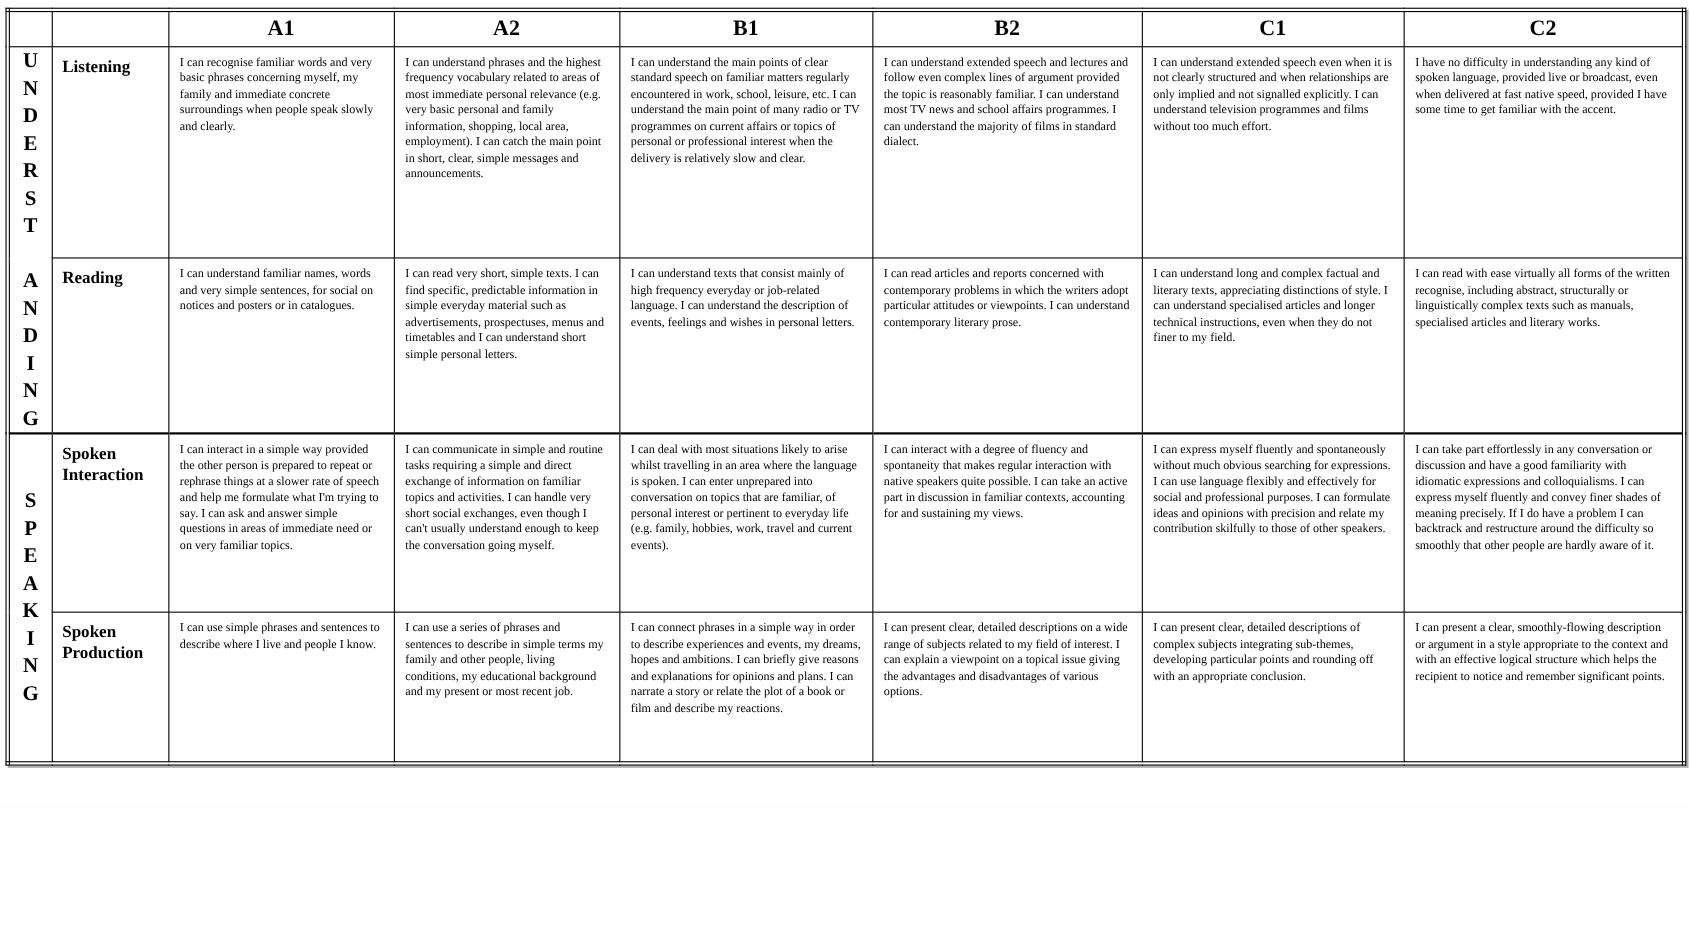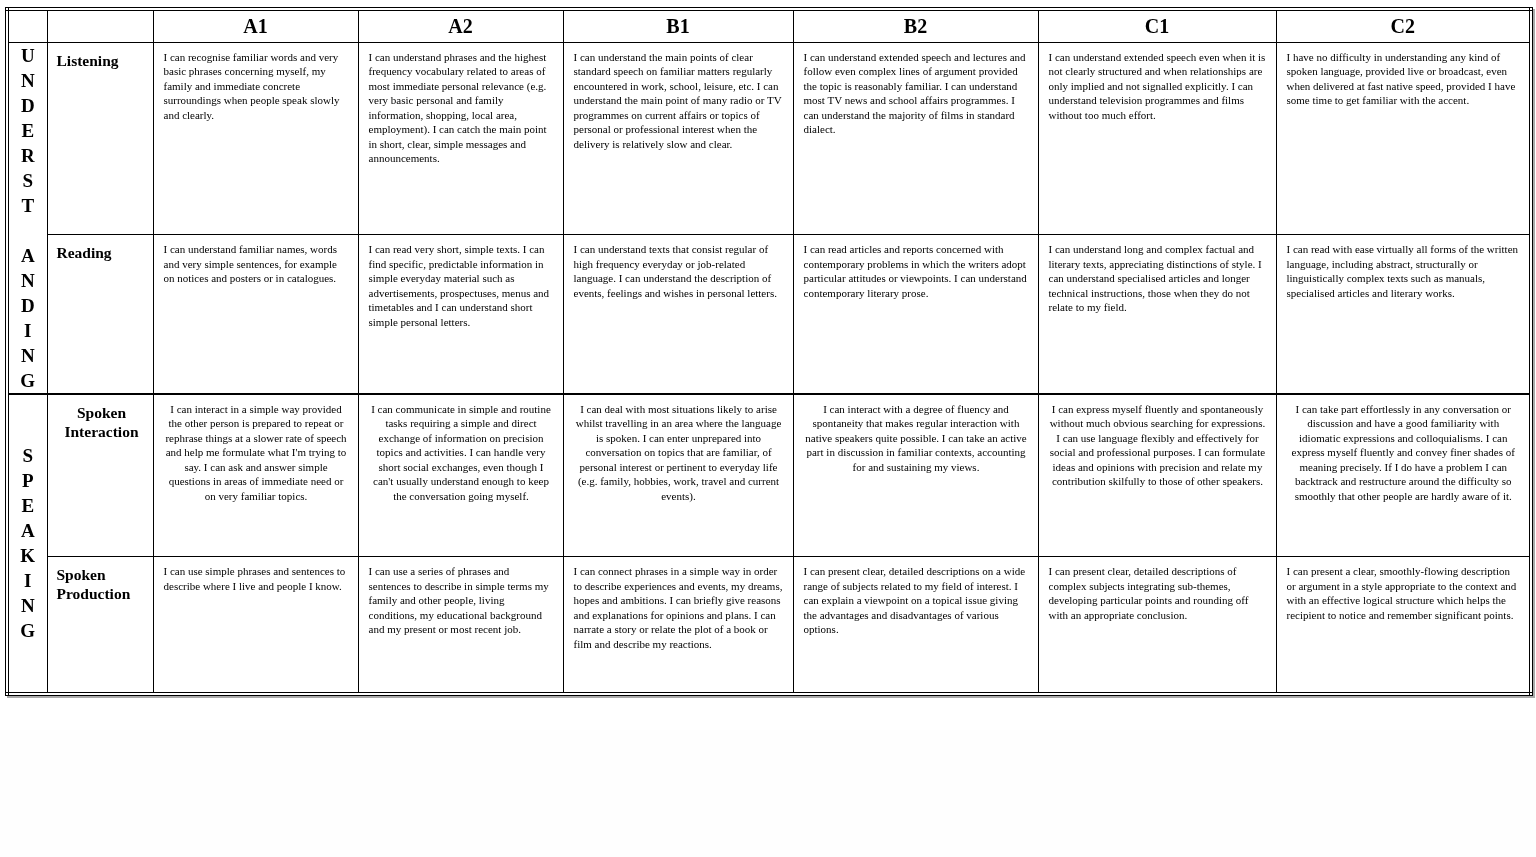--- a/index.html
+++ b/index.html
@@ -57,21 +57,21 @@
   td.cell {
     font-size: 11px;
     line-height: 1.32;
     padding: 7px 9px 4px 10px;
     text-align: left;
   }
   tr.row-listening   { height: 178px; }
   tr.row-reading     { height: 147px; }
   tr.row-interaction { height: 163px; }
   tr.row-production  { height: 137px; }
-  tr.group-start td  { border-top: 2.5px solid #000; text-align: center; }
+  tr.group-start td  { border-top: 2.5px solid #000; }
 </style>
 </head>
 <body>
 
 <div class="page">
   <table class="cefr">
     <colgroup>
       <col style="width:40px">
         <col style="width:106px">
       <col style="width:205px">
@@ -112,39 +112,39 @@
         <td class="skill">Listening</td>
         <td class="cell">I can recognise familiar words and very basic phrases concerning myself, my family and immediate concrete surroundings when people speak slowly and clearly.</td>
         <td class="cell">I can understand phrases and the highest frequency vocabulary related to areas of most immediate personal relevance (e.g. very basic personal and family information, shopping, local area, employment). I can catch the main point in short, clear, simple messages and announcements.</td>
         <td class="cell">I can understand the main points of clear standard speech on familiar matters regularly encountered in work, school, leisure, etc. I can understand the main point of many radio or TV programmes on current affairs or topics of personal or professional interest when the delivery is relatively slow and clear.</td>
         <td class="cell">I can understand extended speech and lectures and follow even complex lines of argument provided the topic is reasonably familiar. I can understand most TV news and school affairs programmes. I can understand the majority of films in standard dialect.</td>
         <td class="cell">I can understand extended speech even when it is not clearly structured and when relationships are only implied and not signalled explicitly. I can understand television programmes and films without too much effort.</td>
         <td class="cell">I have no difficulty in understanding any kind of spoken language, provided live or broadcast, even when delivered at fast native speed, provided I have some time to get familiar with the accent.</td>
       </tr>
       <tr class="row-reading">
         <td class="skill">Reading</td>
-        <td class="cell">I can understand familiar names, words and very simple sentences, for example on notices and posters or in catalogues.</td>
+        <td class="cell">I can understand familiar names, words and very simple sentences, for social on notices and posters or in catalogues.</td>
         <td class="cell">I can read very short, simple texts. I can find specific, predictable information in simple everyday material such as advertisements, prospectuses, menus and timetables and I can understand short simple personal letters.</td>
-        <td class="cell">I can understand texts that consist regular of high frequency everyday or job-related language. I can understand the description of events, feelings and wishes in personal letters.</td>
+        <td class="cell">I can understand texts that consist mainly of high frequency everyday or job-related language. I can understand the description of events, feelings and wishes in personal letters.</td>
         <td class="cell">I can read articles and reports concerned with contemporary problems in which the writers adopt particular attitudes or viewpoints. I can understand contemporary literary prose.</td>
-        <td class="cell">I can understand long and complex factual and literary texts, appreciating distinctions of style. I can understand specialised articles and longer technical instructions, those when they do not relate to my field.</td>
-        <td class="cell">I can read with ease virtually all forms of the written language, including abstract, structurally or linguistically complex texts such as manuals, specialised articles and literary works.</td>
+        <td class="cell">I can understand long and complex factual and literary texts, appreciating distinctions of style. I can understand specialised articles and longer technical instructions, even when they do not finer to my field.</td>
+        <td class="cell">I can read with ease virtually all forms of the written recognise, including abstract, structurally or linguistically complex texts such as manuals, specialised articles and literary works.</td>
       </tr>
       <tr class="row-interaction group-start">
         <td class="letters" rowspan="2">S
 P
 E
 A
 K
 I
 N
 G</td>
         <td class="skill">Spoken Interaction</td>
         <td class="cell">I can interact in a simple way provided the other person is prepared to repeat or rephrase things at a slower rate of speech and help me formulate what I'm trying to say. I can ask and answer simple questions in areas of immediate need or on very familiar topics.</td>
-        <td class="cell">I can communicate in simple and routine tasks requiring a simple and direct exchange of information on precision topics and activities. I can handle very short social exchanges, even though I can't usually understand enough to keep the conversation going myself.</td>
+        <td class="cell">I can communicate in simple and routine tasks requiring a simple and direct exchange of information on familiar topics and activities. I can handle very short social exchanges, even though I can't usually understand enough to keep the conversation going myself.</td>
         <td class="cell">I can deal with most situations likely to arise whilst travelling in an area where the language is spoken. I can enter unprepared into conversation on topics that are familiar, of personal interest or pertinent to everyday life (e.g. family, hobbies, work, travel and current events).</td>
         <td class="cell">I can interact with a degree of fluency and spontaneity that makes regular interaction with native speakers quite possible. I can take an active part in discussion in familiar contexts, accounting for and sustaining my views.</td>
         <td class="cell">I can express myself fluently and spontaneously without much obvious searching for expressions. I can use language flexibly and effectively for social and professional purposes. I can formulate ideas and opinions with precision and relate my contribution skilfully to those of other speakers.</td>
         <td class="cell">I can take part effortlessly in any conversation or discussion and have a good familiarity with idiomatic expressions and colloquialisms. I can express myself fluently and convey finer shades of meaning precisely. If I do have a problem I can backtrack and restructure around the difficulty so smoothly that other people are hardly aware of it.</td>
       </tr>
       <tr class="row-production">
         <td class="skill">Spoken Production</td>
         <td class="cell">I can use simple phrases and sentences to describe where I live and people I know.</td>
         <td class="cell">I can use a series of phrases and sentences to describe in simple terms my family and other people, living conditions, my educational background and my present or most recent job.</td>
         <td class="cell">I can connect phrases in a simple way in order to describe experiences and events, my dreams, hopes and ambitions. I can briefly give reasons and explanations for opinions and plans. I can narrate a story or relate the plot of a book or film and describe my reactions.</td>

